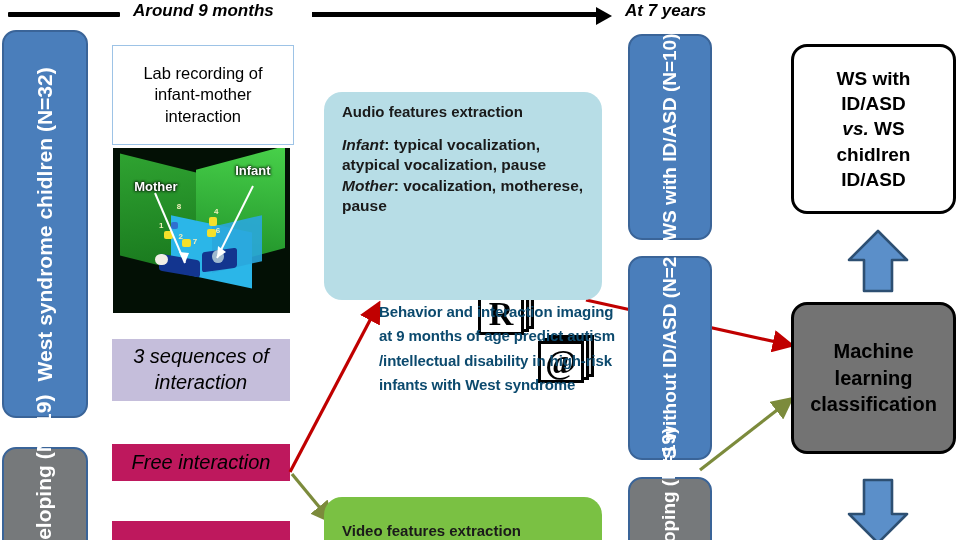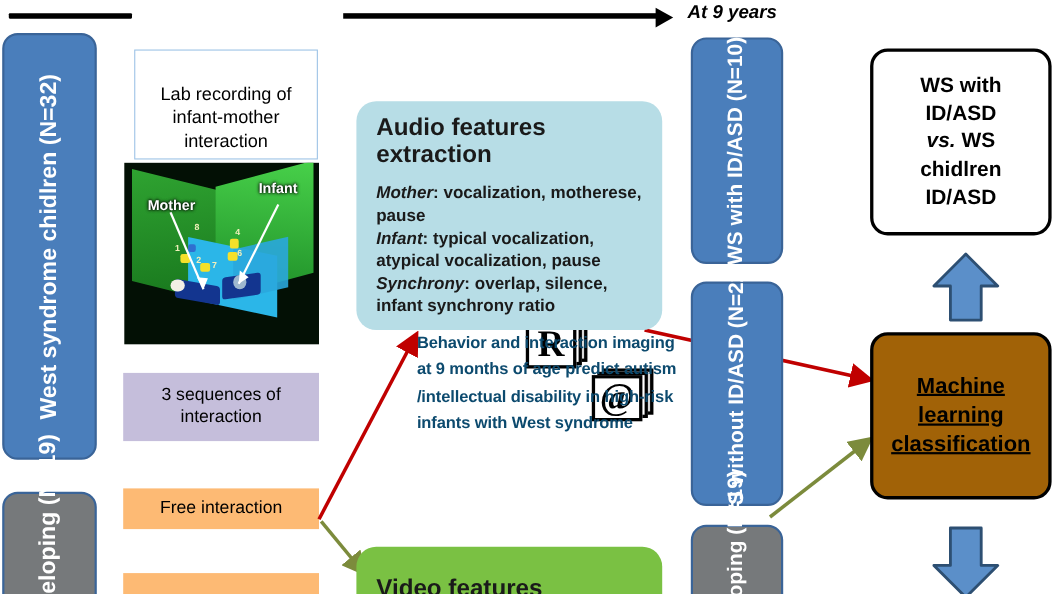--- a/index.html
+++ b/index.html
@@ -85,39 +85,40 @@
     padding: 4px 6px;
   }
 
   
   .tag {
     box-sizing: border-box;
     display: flex;
     align-items: center;
     justify-content: center;
     text-align: center;
-    font-size: 16px;
+    font-size: 20px;
     color: #000;
     line-height: 1.28;
+    font-style: italic;
   }
   .tag-purple { background: #c5bedb; }
-  .tag-green  { background: #fdba74; }
+  .tag-green  { background: #be185d; }
 
   
   .panel {
     border-radius: 18px;
     box-sizing: border-box;
     padding: 10px 14px 8px 18px;
     color: #1a1a1a;
   }
   .panel-audio { background: #b7dde6; }
   .panel-video { background: #7ac143; }
   .panel h3 {
     margin: 2px 0 14px 0;
-    font-size: 22px;
+    font-size: 15px;
     font-weight: bold;
     line-height: 1.1;
   }
   .panel .bodyline {
     font-size: 15.5px;
     font-weight: bold;
     line-height: 1.33;
   }
   .panel .bodyline em {
     font-style: italic;
@@ -141,23 +142,22 @@
     display: flex;
     align-items: center;
     justify-content: center;
     text-align: center;
     font-weight: bold;
     font-size: 19px;
     color: #000;
     line-height: 1.32;
   }
   .obox-ml {
-    background: #a16207;
+    background: #737373;
     font-size: 20px;
-    text-decoration: underline;
   }
   .obox em { font-style: italic; text-align: right; }
 
   
   .stack {
     position: relative;
   }
   .stack .sheet {
     position: absolute;
     background: #ffffff;
@@ -278,35 +278,36 @@
   
   .blockarrow { position: absolute; }
 </style>
 </head>
 <body>
 
 <div id="stage">
 
   <div class="abs tl-rule" style="left:8px; top:12px; width:112px;"></div>
 
+  <div class="abs tl-label" style="left:133px; top:2px;">Around 9 months</div>
 
   <div class="abs tl-arrow-line" style="left:312px; top:12px; width:286px;"></div>
   <div class="abs tl-arrow-head" style="left:596px; top:7px;"></div>
 
-  <div class="abs tl-label" style="left:625px; top:2px;">At 9 years</div>
+  <div class="abs tl-label" style="left:625px; top:2px;">At 7 years</div>
 
   <div class="abs vbox vbox-blue" style="left:2px; top:30px; width:86px; height:388px;">
     <div class="vtext" style="font-size:21px;"><span>West syndrome chidlren (N=32)</span></div>
   </div>
 
   <div class="abs vbox vbox-gray" style="left:2px; top:447px; width:86px; height:170px;">
     <div class="vtext" style="font-size:21px;"><span>Typically developing (N=19)</span></div>
   </div>
 
-  <div class="abs card-lab" style="left:122px; top:45px; width:167px; height:100px;align-items:flex-end;">
+  <div class="abs card-lab" style="left:112px; top:45px; width:182px; height:100px;">
     <span>Lab recording of infant-mother interaction</span>
   </div>
 
   <div class="abs photo" style="left:113px; top:148px; width:177px; height:165px;">
     <div class="floorL"></div>
     <div class="wallR"></div>
     <div class="mat"></div>
     <div class="mat2"></div>
 
     <div class="person" style="left:26%; top:66%; width:23%; height:10%; transform:skewY(10deg);"></div>
@@ -401,27 +402,24 @@
     <line x1="292" y1="474" x2="330" y2="520" stroke="#7c8b3c" stroke-width="3.2" marker-end="url(#mOlive)"></line>
 
     <line x1="586" y1="300" x2="790" y2="345" stroke="#c00000" stroke-width="3.2" marker-end="url(#mRed)"></line>
 
     <line x1="700" y1="470" x2="790" y2="400" stroke="#7c8b3c" stroke-width="3.2" marker-end="url(#mOlive)"></line>
   </svg>
 
   <div class="abs panel panel-audio" style="left:324px; top:92px; width:278px; height:208px;">
     <h3>Audio features extraction</h3>
     <div class="bodyline">
-      <em>Mother</em><span>: vocalization, motherese, pause</span>
-    </div>
-    <div class="bodyline">
       <em>Infant</em><span>: typical vocalization, atypical vocalization, pause</span>
     </div>
     <div class="bodyline">
-      <em>Synchrony</em><span>: overlap, silence, infant synchrony ratio</span>
+      <em>Mother</em><span>: vocalization, motherese, pause</span>
     </div>
   </div>
 
   <div class="abs panel panel-video" style="left:324px; top:497px; width:278px; height:70px;">
     <h3 style="margin-top:16px;">Video features extraction</h3>
   </div>
 
   <div class="abs finding" style="left:379px; top:300px; width:246px;">Behavior and interaction imaging at 9 months of age predict autism /intellectual disability in high-risk infants with West syndrome</div>
 
   <div class="abs vbox vbox-blue" style="left:628px; top:34px; width:84px; height:206px;">

